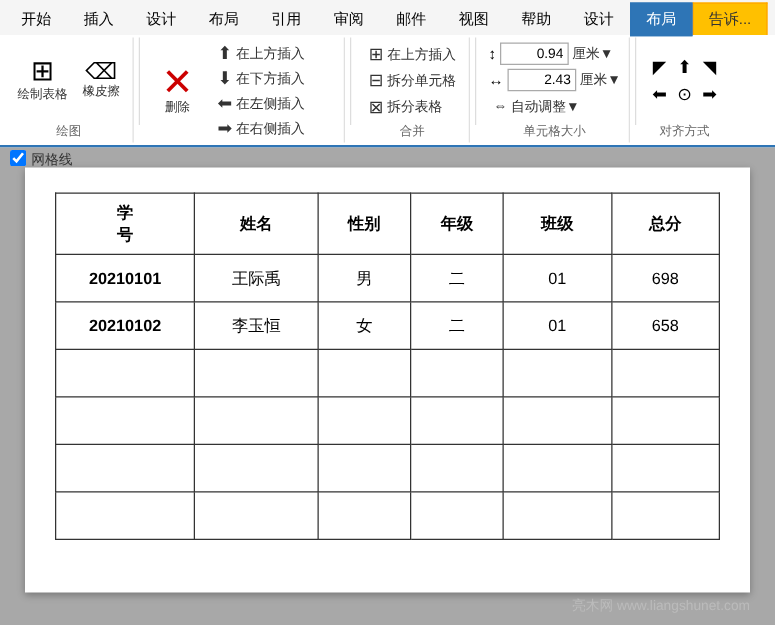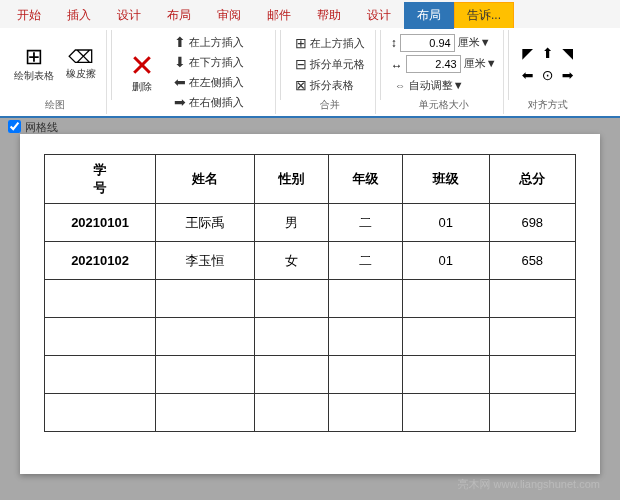--- a/index.html
+++ b/index.html
@@ -11,21 +11,21 @@
       background: #f5f5f5;
       border-bottom: none;
       height: 28px;
       align-items: flex-end;
       padding-left: 4px;
     }
     .ribbon-tab {
       padding: 4px 12px;
       font-size: 12px;
       cursor: pointer;
-      color: #b91c1c;
+      color: #000000;
       border: 1px solid transparent;
       border-bottom: none;
       background: transparent;
     }
     .ribbon-tab.active {
       background: #fff;
       border-color: #d0d0d0;
       border-bottom: 1px solid #fff;
       color: #000;
       font-weight: normal;
@@ -202,22 +202,24 @@
     }
   </style>
 </head>
 <body>
 
 <div class="ribbon-tabs">
   <div class="ribbon-tab">开始</div>
   <div class="ribbon-tab">插入</div>
   <div class="ribbon-tab">设计</div>
   <div class="ribbon-tab">布局</div>
+  <div class="ribbon-tab">引用</div>
   <div class="ribbon-tab">审阅</div>
   <div class="ribbon-tab">邮件</div>
+  <div class="ribbon-tab">视图</div>
   <div class="ribbon-tab">帮助</div>
   <div class="ribbon-tab">设计</div>
   <div class="ribbon-tab active highlight">布局</div>
   <div class="ribbon-tab alert">告诉...</div>
 </div>
 
 <div class="ribbon">
 
   <div class="ribbon-group">
     <div class="ribbon-group-content">

